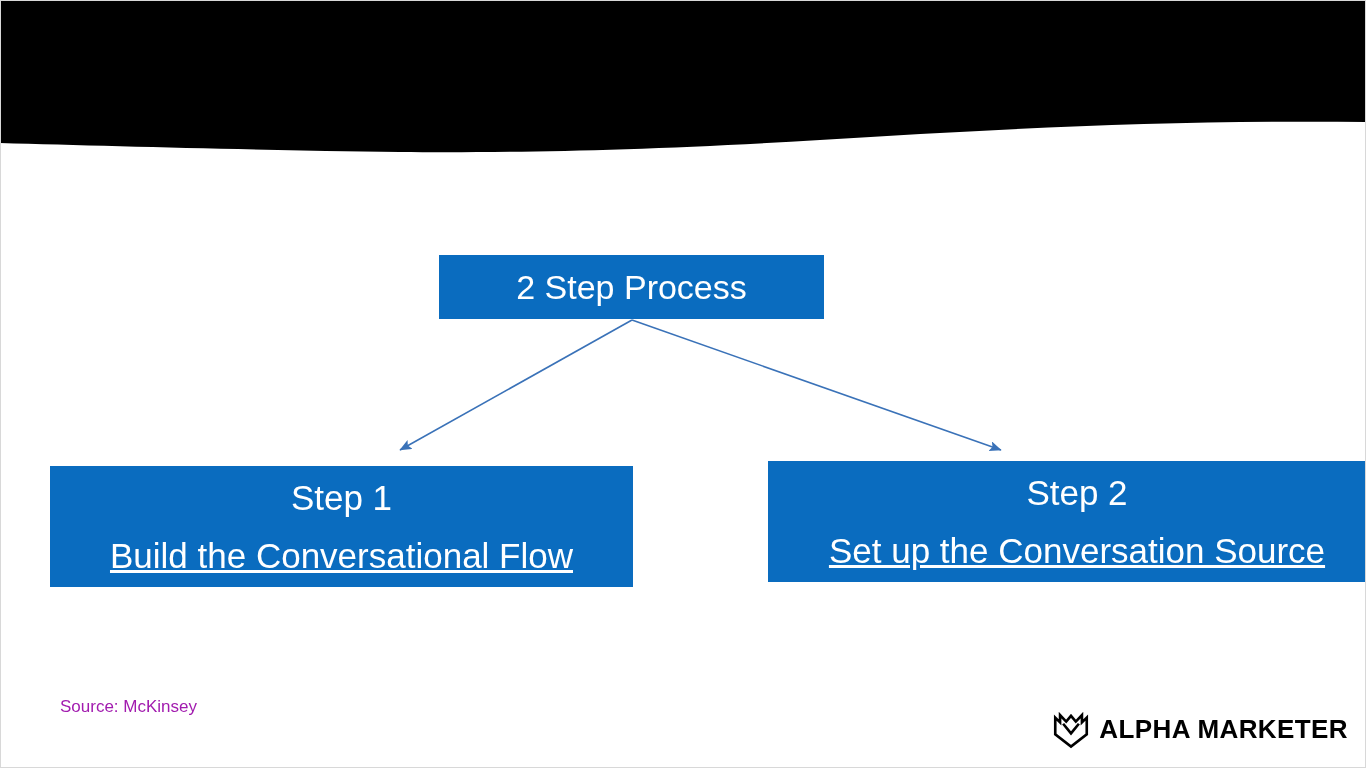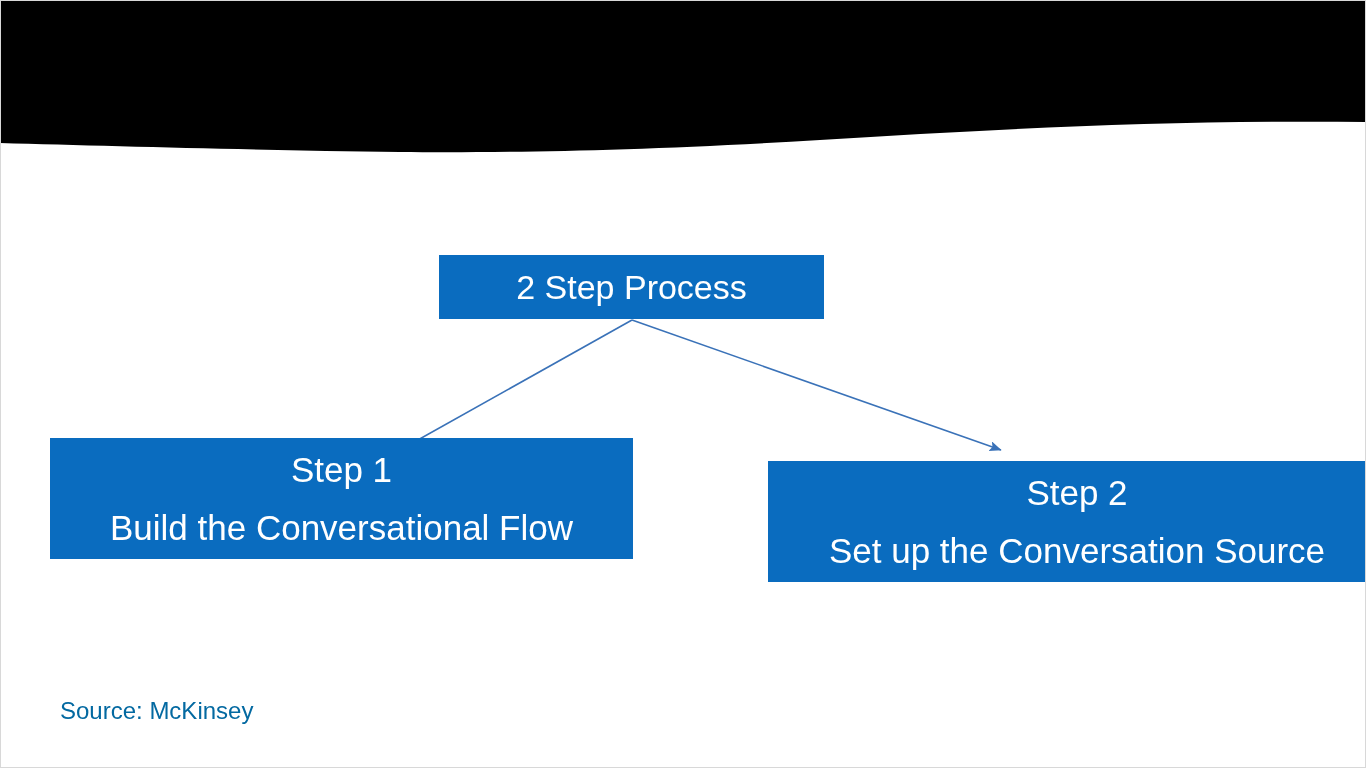--- a/index.html
+++ b/index.html
@@ -72,45 +72,45 @@
   #node-title {
     left: 439px;
     top: 255px;
     width: 385px;
     height: 64px;
     font-size: 34px;
   }
 
   #node-step1 {
     left: 50px;
-    top: 438px;
+    top: 466px;
     width: 583px;
     height: 121px;
     font-size: 35px;
     padding: 0 4px;
   }
 
   #node-step2 {
     left: 768px;
     top: 461px;
     width: 618px;
     height: 121px;
     font-size: 35px;
     padding: 0 4px;
   }
 
   .node-line-1 { display: block; }
-  .node-line-2 { display: block; margin-top: 18px; }
+  .node-line-2 { display: block; margin-top: 18px; text-decoration: underline; }
 
   #source-note {
     position: absolute;
     left: 60px;
     top: 697px;
-    font-size: 24px;
-    color: #0369a1;
+    font-size: 17px;
+    color: #a21caf;
     z-index: 12;
     white-space: nowrap;
   }
 
   #brand-logo {
     position: absolute;
     right: 18px;
     top: 706px;
     height: 46px;
     display: flex;
@@ -162,15 +162,22 @@
     <span class="node-line-2">Build the Conversational Flow</span>
   </div>
 
   <div class="node-box" id="node-step2">
     <span class="node-line-1">Step 2</span>
     <span class="node-line-2">Set up the Conversation Source</span>
   </div>
 
   <div id="source-note">Source: McKinsey</div>
 
+  <div id="brand-logo">
+    <svg id="brand-mark" viewBox="0 0 48 48" aria-hidden="true">
+      <path d="M6 11 L11.5 16.5 L11.5 8 L18.5 15.5 L24 9 L29.5 15.5 L36.5 8 L36.5 16.5 L42 11 L42 30 L24 44 L6 30 Z" fill="none" stroke="#000000" stroke-width="3" stroke-linejoin="miter"></path>
+      <path d="M15 18 L24 29 L33 18" fill="none" stroke="#000000" stroke-width="3" stroke-linejoin="miter"></path>
+    </svg>
+    <span id="brand-wordmark">ALPHA MARKETER</span>
+  </div>
 
   <div id="slide-frame"></div>
 </div>
 
 </body></html>

